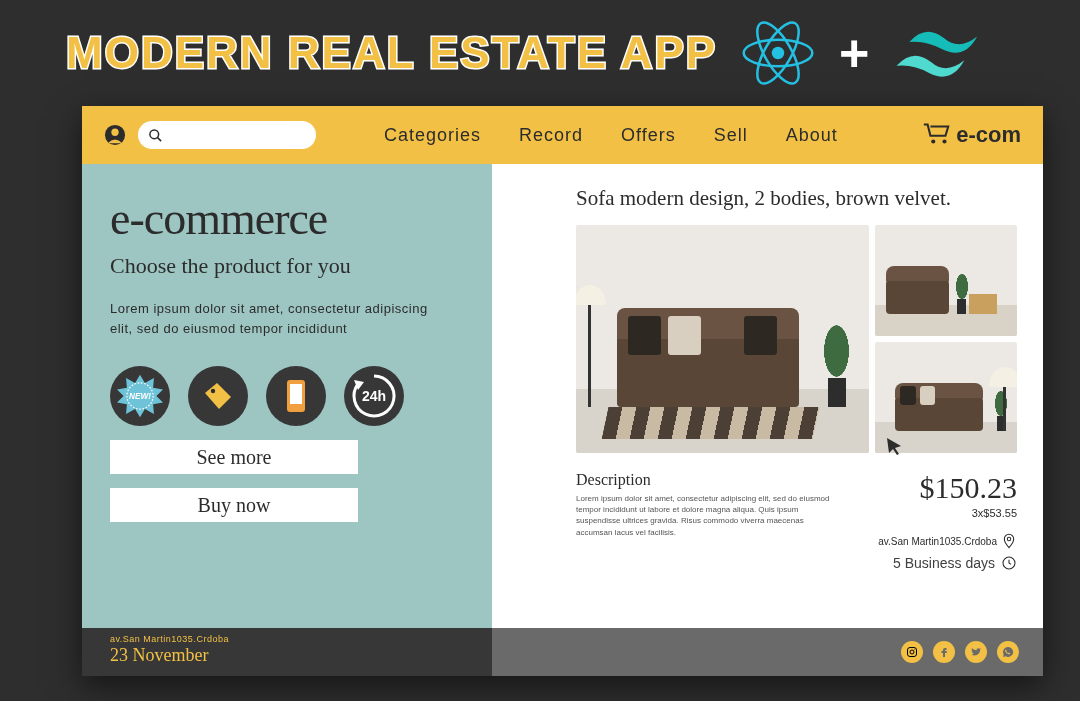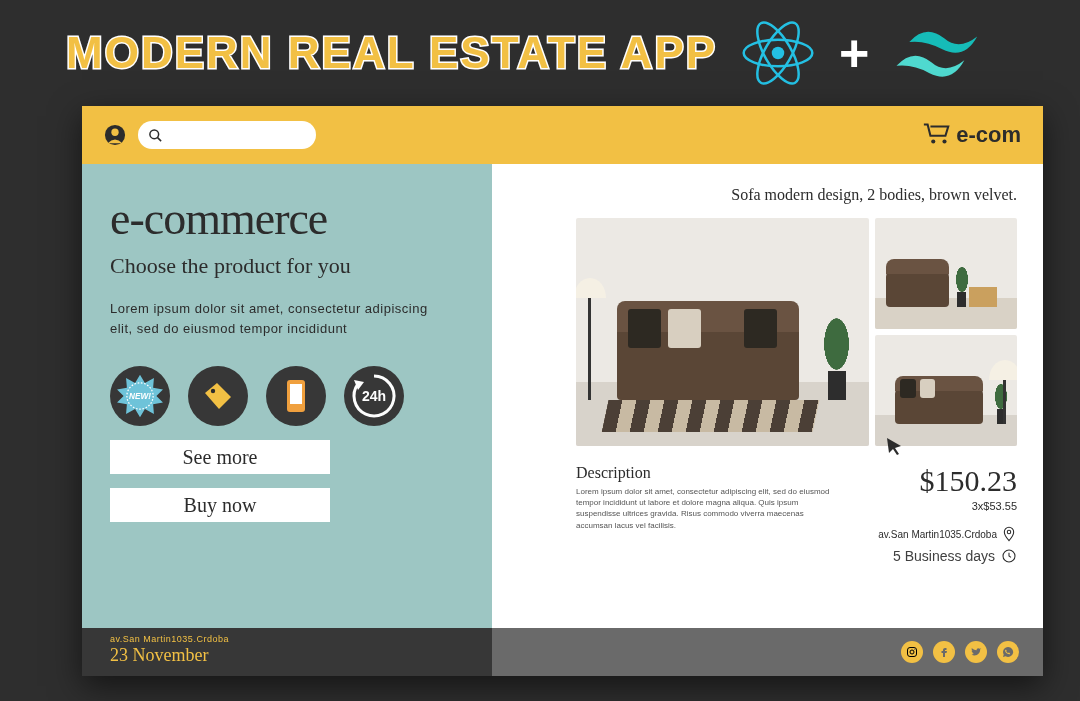--- a/index.html
+++ b/index.html
@@ -60,25 +60,25 @@
   .new-badge text{font-size:10px;font-weight:800;fill:#fff;font-style:italic;}
   .tag-icon path{fill:var(--yellow);}
   .phone-icon rect{fill:#f0a03e;}
   .phone-icon .screen{fill:#fff;}
   .h24{color:#fdfdfd;}
   .h24 .ring{fill:none;stroke:#fdfdfd;stroke-width:3;}
   .h24 .arrow{fill:#fdfdfd;}
   .h24 text{font-size:14px;font-weight:700;fill:#fdfdfd;}
   
   .btn{background:#fff;height:34px;display:flex;align-items:center;justify-content:center;
-    font-size:20px;font-family:Georgia,serif;color:#2c2c2c;cursor:pointer;margin-top:14px;width:220px;}
+    font-size:20px;font-family:Georgia,serif;color:#2c2c2c;cursor:pointer;margin-top:14px;width:248px;}
   .btn:first-of-type{margin-top:28px;}
   
   
-  .prod-title{font-size:16px;color:#2c2c2c;font-family:Georgia,serif;text-align:right;}
+  .prod-title{font-size:21px;color:#2c2c2c;font-family:Georgia,serif;}
   .gallery{display:flex;gap:6px;margin-top:14px;height:228px;}
   .main-img{flex:1;background:#ece9e4;border-radius:2px;position:relative;overflow:hidden;}
   .thumbs{width:142px;display:flex;flex-direction:column;gap:6px;}
   .thumb{flex:1;background:#ece9e4;border-radius:2px;position:relative;overflow:hidden;}
   
   
   .scene{position:absolute;inset:0;}
   .scene .floor{position:absolute;bottom:0;left:0;right:0;height:28%;background:#d8d3cb;}
   .scene .rug{position:absolute;bottom:6%;left:10%;width:72%;height:14%;
     background:repeating-linear-gradient(90deg,#4b3f36 0 14px,#c8baa3 14px 28px);transform:skewX(-12deg);}
@@ -152,20 +152,27 @@
       <circle cx="12" cy="12" r="11" fill="#2c2c2c"></circle>
       <circle cx="12" cy="9" r="4" fill="var(--yellow)"></circle>
       <path d="M4 21 Q12 13 20 21" fill="var(--yellow)"></path>
     </svg>
     <div class="search">
       <svg viewBox="0 0 24 24">
         <circle cx="10" cy="10" r="7" fill="none" stroke="#2c2c2c" stroke-width="2.4"></circle>
         <line x1="15" y1="15" x2="21" y2="21" stroke="#2c2c2c" stroke-width="2.4"></line>
       </svg>
     </div>
+    <div class="nav-links">
+      <span class="nav-link">Categories</span>
+      <span class="nav-link">Record</span>
+      <span class="nav-link">Offers</span>
+      <span class="nav-link">Sell</span>
+      <span class="nav-link">About</span>
+    </div>
     <div class="brand">
       <span class="cart">
         <svg viewBox="0 0 32 24">
           <path d="M2 3h4l3 12h16l3-10H9" fill="none" stroke="#2c2c2c" stroke-width="2.2"></path>
           <circle cx="12" cy="21" r="2.2" fill="#2c2c2c"></circle>
           <circle cx="24" cy="21" r="2.2" fill="#2c2c2c"></circle>
         </svg>
       </span>
       <span class="brand-text">e-com</span>
     </div>

